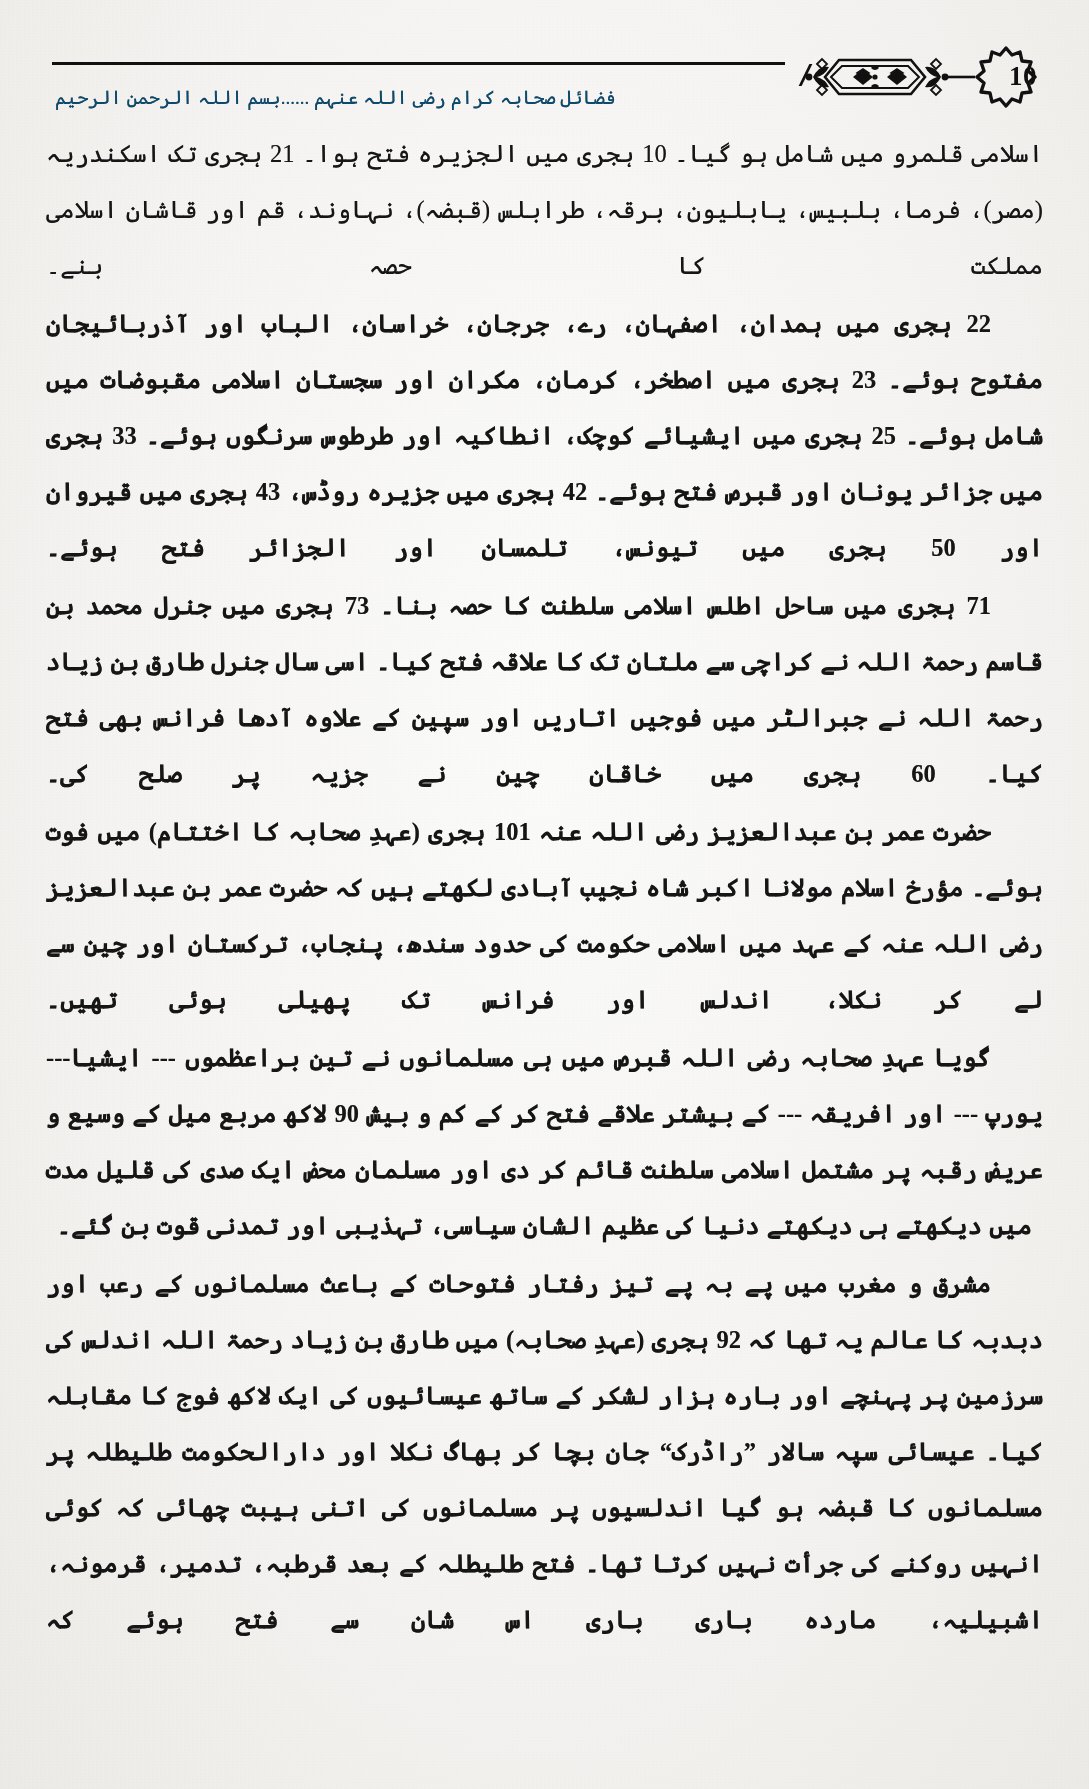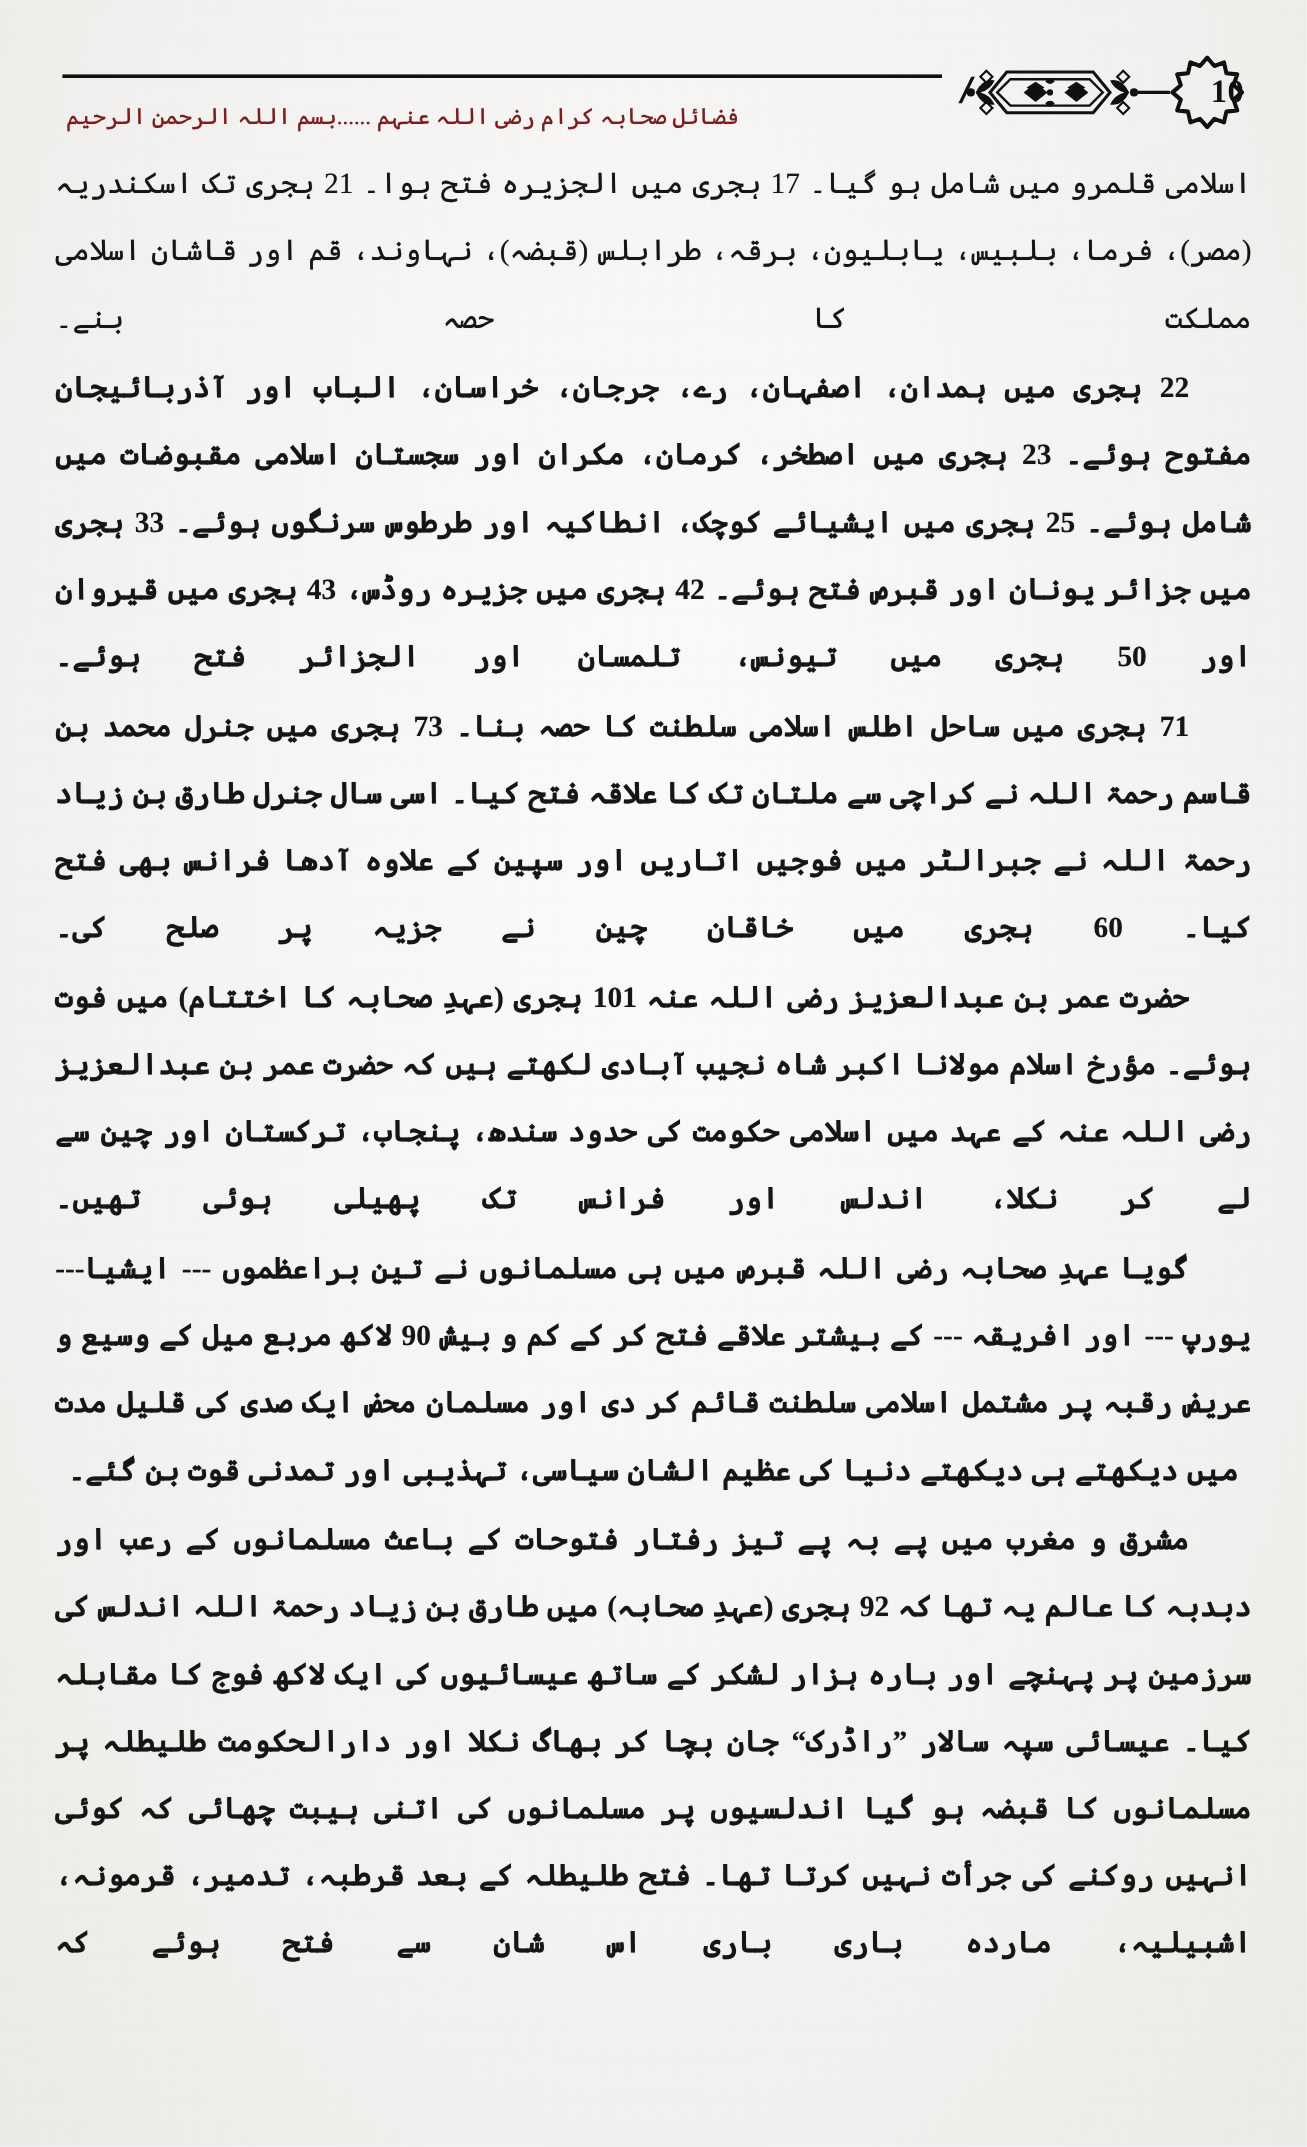--- a/index.html
+++ b/index.html
@@ -99,21 +99,21 @@
   .header-title {
     position: absolute;
     top: 40px;
     left: 4px;
     width: 560px;
     text-align: left;
     direction: rtl;
     font-family: "Liberation Serif", "DejaVu Serif", serif;
     font-size: 19px;
     line-height: 1.5;
-    color: #7f1d1d;
+    color: #0c4a6e;
     white-space: nowrap;
     overflow: visible;
   }
 
   
   .body-col {
     position: absolute;
     top: 126px;
     right: 46px;
     left: 46px;
@@ -200,21 +200,21 @@
     </div>
 
     <div class="header-title">
       <span>فضائل صحابہ کرام رضی اللہ عنہم ......بسم اللہ الرحمن الرحیم</span>
     </div>
   </div>
 
   <div class="body-col">
 
     <p class="para">
-      <span>اسلامی قلمرو میں شامل ہو گیا۔ 17 ہجری میں الجزیرہ فتح ہوا۔ 21 ہجری تک اسکندریہ (مصر)، فرما، بلبیس،</span>
+      <span>اسلامی قلمرو میں شامل ہو گیا۔ 10 ہجری میں الجزیرہ فتح ہوا۔ 21 ہجری تک اسکندریہ (مصر)، فرما، بلبیس،</span>
       <span>یابلیون، برقہ، طرابلس (قبضہ)، نہاوند، قم اور قاشان اسلامی مملکت کا حصہ بنے۔</span>
     </p>
 
     <p class="para indent">
       <span>22 ہجری میں ہمدان، اصفہان، رے، جرجان، خراسان، الباب اور آذربائیجان مفتوح ہوئے۔ 23</span>
       <span>ہجری میں اصطخر، کرمان، مکران اور سجستان اسلامی مقبوضات میں شامل ہوئے۔ 25 ہجری میں ایشیائے</span>
       <span>کوچک، انطاکیہ اور طرطوس سرنگوں ہوئے۔ 33 ہجری میں جزائر یونان اور قبرص فتح ہوئے۔ 42 ہجری</span>
       <span>میں جزیرہ روڈس، 43 ہجری میں قیروان اور 50 ہجری میں تیونس، تلمسان اور الجزائر فتح ہوئے۔</span>
     </p>
 

